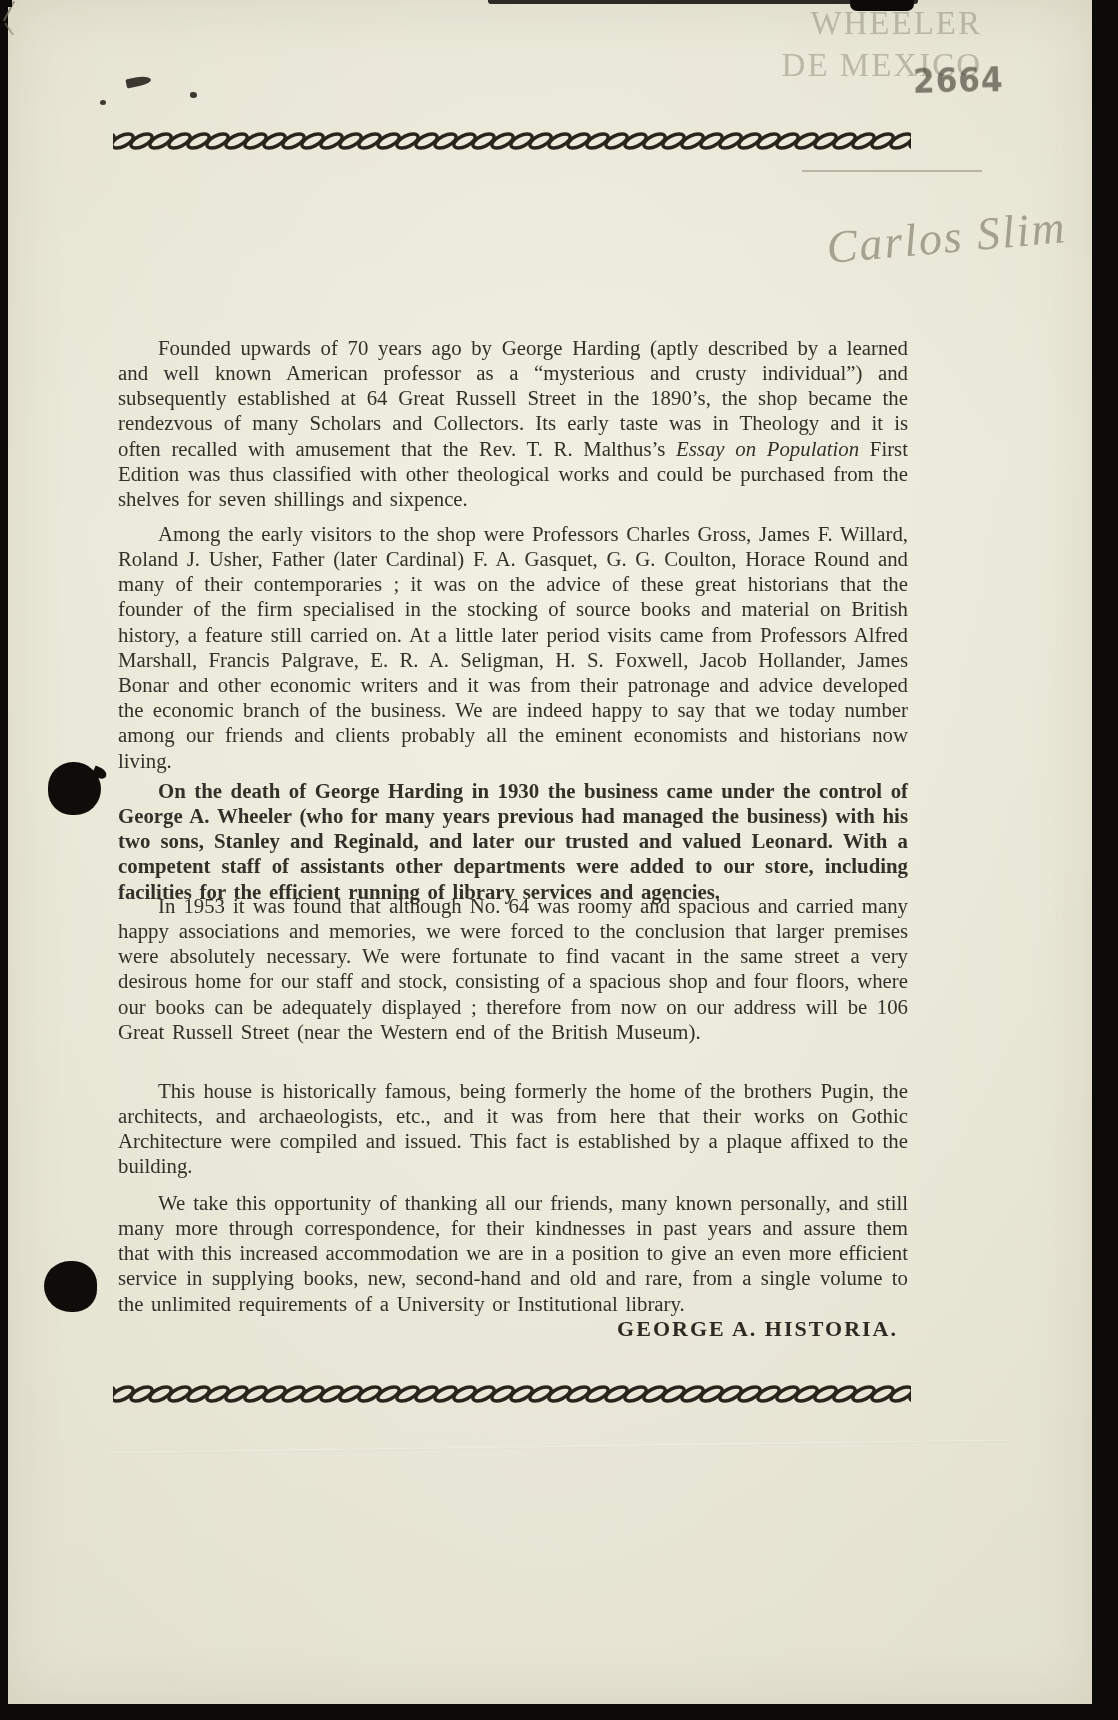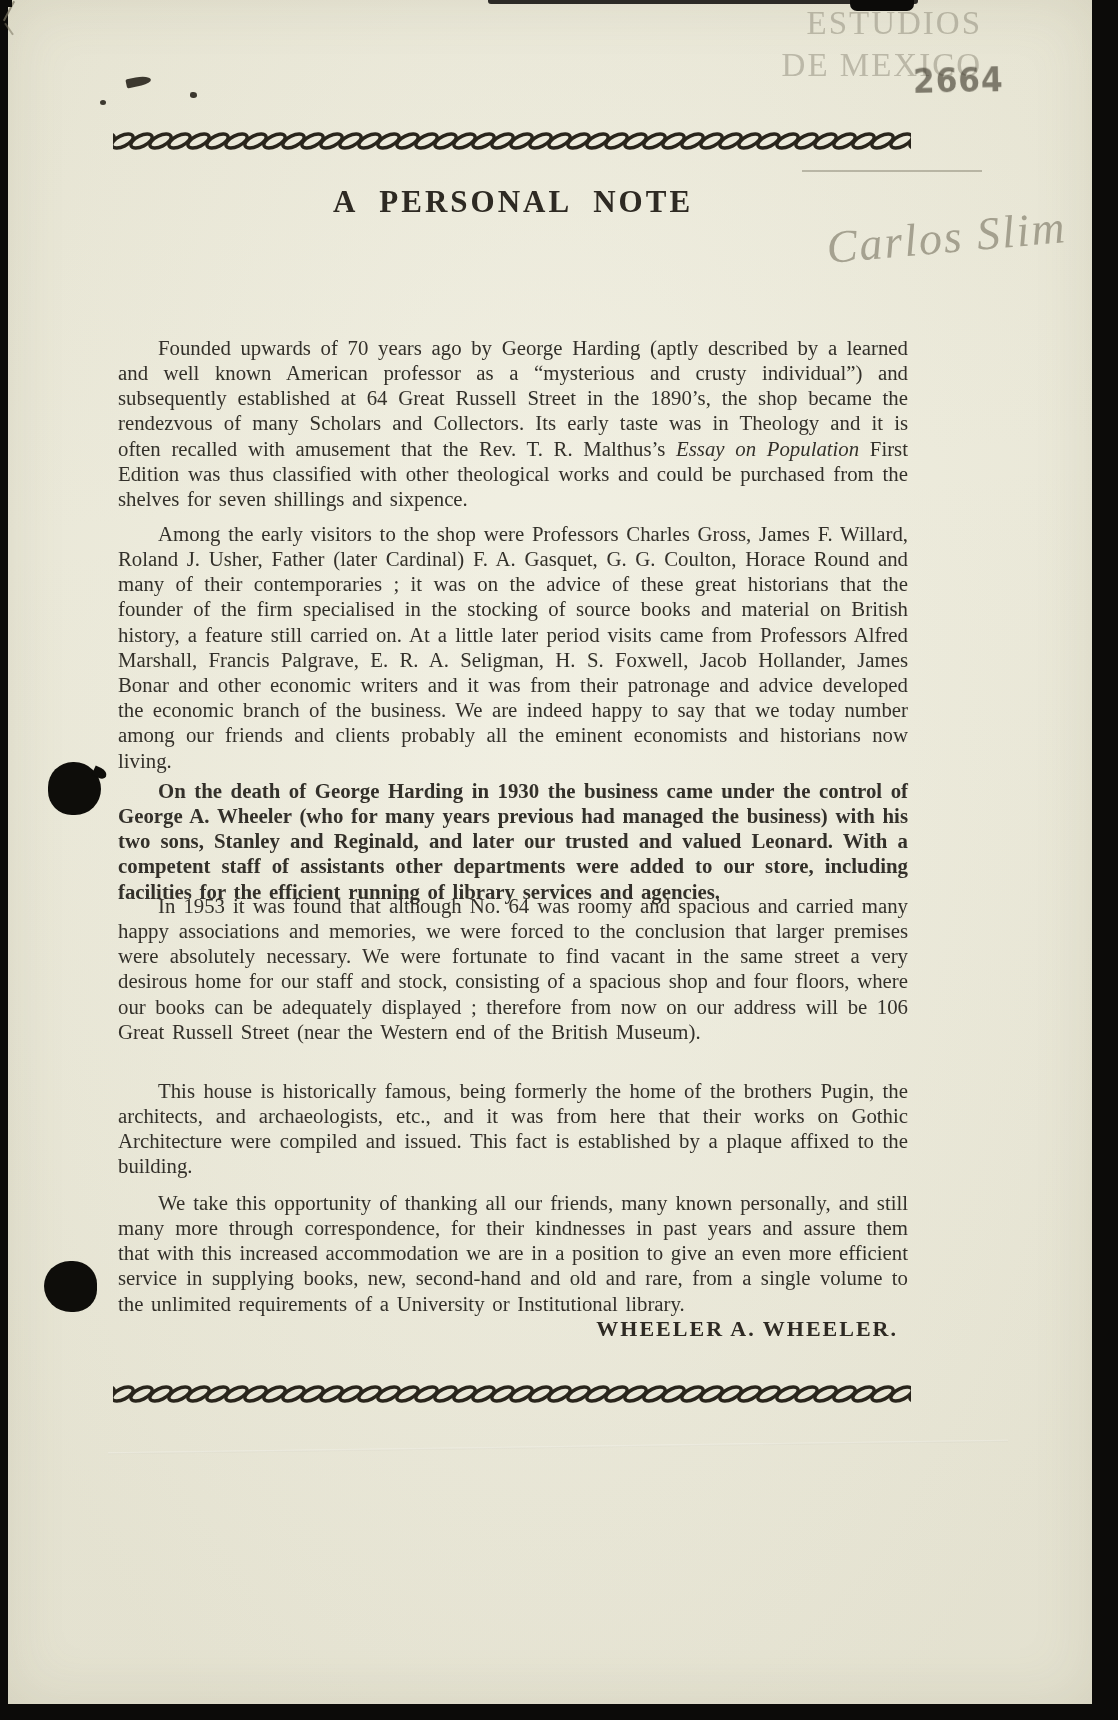--- a/index.html
+++ b/index.html
@@ -94,21 +94,21 @@
   }
   em{font-style:italic;}
 </style>
 </head>
 <body>
 
 <div id="scan">
   <div id="paper">
 
     <div class="wm wm-archive">
-      <div>ESTUDIOS</div>
+      <div>WHEELER</div>
       <div>DE MEXICO</div>
     </div>
     <div class="wm-rule"></div>
     <div class="wm wm-script">Carlos Slim</div>
     <div class="stamp">2664</div>
 
     <div class="pencil pm1"></div>
     <div class="pencil pm2"></div>
     <div class="pencil pm3"></div>
     <div class="pm4"></div>
@@ -118,30 +118,29 @@
       <defs>
         <pattern id="ropePat" width="19" height="26" patternUnits="userSpaceOnUse">
           <ellipse cx="-9.5" cy="13" rx="11.5" ry="5.4" fill="none" stroke="#29251c" stroke-width="3.4" transform="rotate(-26 -9.5 13)"></ellipse>
           <ellipse cx="9.5" cy="13" rx="11.5" ry="5.4" fill="none" stroke="#29251c" stroke-width="3.4" transform="rotate(-26 9.5 13)"></ellipse>
           <ellipse cx="28.5" cy="13" rx="11.5" ry="5.4" fill="none" stroke="#29251c" stroke-width="3.4" transform="rotate(-26 28.5 13)"></ellipse>
         </pattern>
       </defs>
       <rect x="0" y="1" width="798" height="24" fill="url(#ropePat)"></rect>
     </svg>
 
-    <div class="doc-title">A PERSONAL NOTE</div>
 
     <p class="para p2"><span>Founded upwards of 70 years ago by George Harding (aptly described by a learned and well known American professor as a “mysterious and crusty individual”) and subsequently established at 64 Great Russell Street in the 1890’s, the shop became the rendezvous of many Scholars and Collectors.  Its early taste was in Theology and it is often recalled with amusement that the Rev. T. R. Malthus’s </span><em>Essay on Population</em><span> First Edition was thus classified with other theological works and could be purchased from the shelves for seven shillings and sixpence.</span></p>
     <p class="para p3">Among the early visitors to the shop were Professors Charles Gross, James F. Willard, Roland J. Usher, Father (later Cardinal) F. A. Gasquet, G. G. Coulton, Horace Round and many of their contemporaries ;  it was on the advice of these great historians that the founder of the firm specialised in the stocking of source books and material on British history, a feature still carried on.  At a little later period visits came from Professors Alfred Marshall, Francis Palgrave, E. R. A. Seligman, H. S. Foxwell, Jacob Hollander, James Bonar and other economic writers and it was from their patronage and advice developed the economic branch of the business.  We are indeed happy to say that we today number among our friends and clients probably all the eminent economists and historians now living.</p>
     <p class="para p4">On the death of George Harding in 1930 the business came under the control of George A. Wheeler (who for many years previous had managed the business) with his two sons, Stanley and Reginald, and later our trusted and valued Leonard.  With a competent staff of assistants other departments were added to our store, including facilities for the efficient running of library services and agencies.</p>
     <p class="para p5">In 1953 it was found that although No. 64 was roomy and spacious and carried many happy associations and memories, we were forced to the conclusion that larger premises were absolutely necessary.  We were fortunate to find vacant in the same street a very desirous home for our staff and stock, consisting of a spacious shop and four floors, where our books can be adequately displayed ; therefore from now on our address will be 106 Great Russell Street (near the Western end of the British Museum).</p>
     <p class="para p6">This house is historically famous, being formerly the home of the brothers Pugin, the architects, and archaeologists, etc., and it was from here that their works on Gothic Architecture were compiled and issued.  This fact is established by a plaque affixed to the building.</p>
     <p class="para p7">We take this opportunity of thanking all our friends, many known personally, and still many more through correspondence, for their kindnesses in past years and assure them that with this increased accommodation we are in a position to give an even more efficient service in supplying books, new, second-hand and old and rare, from a single volume to the unlimited requirements of a University or Institutional library.</p>
 
-    <div class="signoff">WHEELER A. WHEELER.</div>
+    <div class="signoff">GEORGE A. HISTORIA.</div>
 
     <svg class="rope" style="left:105px;top:1381px;" width="798" height="26">
       <rect x="0" y="1" width="798" height="24" fill="url(#ropePat)"></rect>
     </svg>
 
     <div class="crease"></div>
 
     <div class="hole hole1"></div>
     <div class="hole hole2"></div>
   </div>

